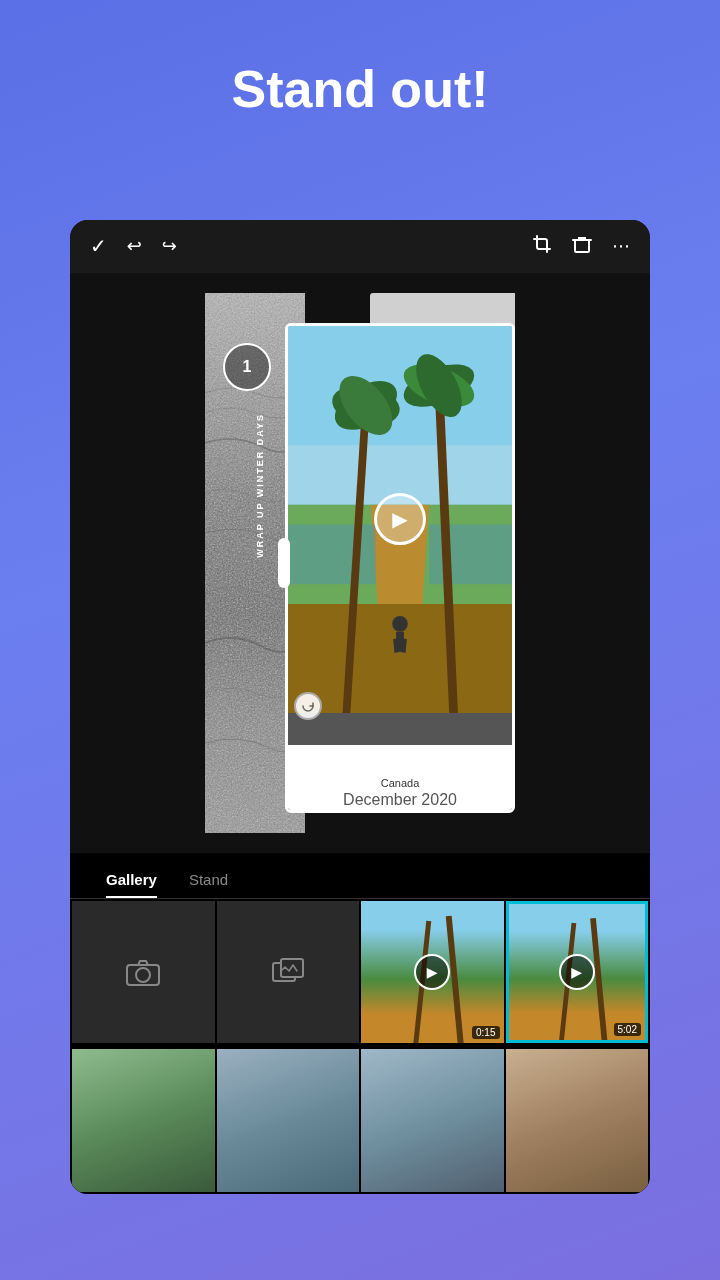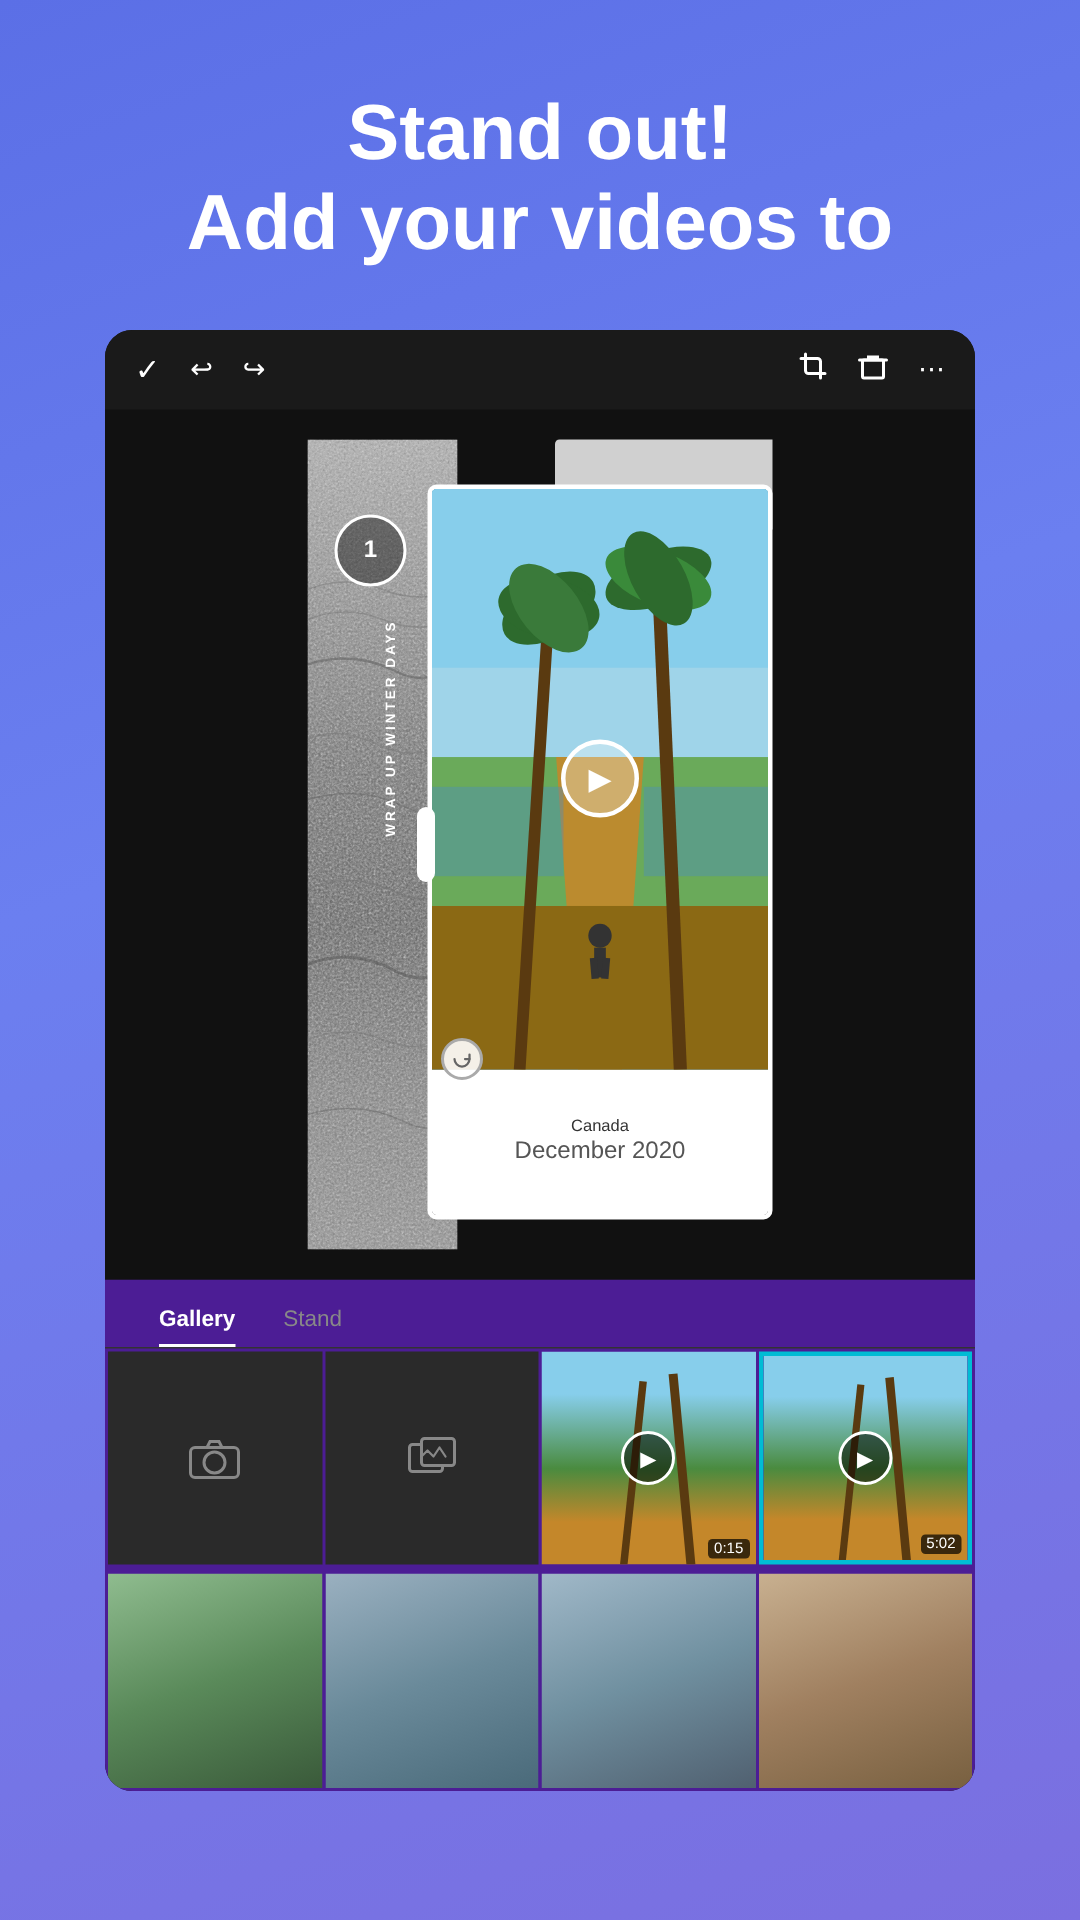--- a/index.html
+++ b/index.html
@@ -168,20 +168,21 @@
 
     .photo-bottom {
       width: 100%;
       height: 20%;
       background: white;
       display: flex;
       flex-direction: column;
       align-items: center;
       justify-content: center;
       gap: 2px;
+      margin-top: 32px;
     }
 
     .photo-bottom .location {
       font-size: 11px;
       color: #333;
       font-weight: 500;
     }
 
     .photo-bottom .date {
       font-size: 16px;
@@ -207,21 +208,21 @@
       right: 0;
       top: 0;
       width: 145px;
       height: 60px;
       background: #d0d0d0;
       border-radius: 3px 0 0 3px;
     }
 
     
     .bottom-tabs {
-      background: #4c1d95;
+      background: #000000;
       padding-top: 8px;
     }
 
     .tab-bar {
       display: flex;
       padding: 0 20px;
       border-bottom: 1px solid #333;
       gap: 0;
     }
 
@@ -314,21 +315,21 @@
     .crop-icon { font-size: 18px; color: white; }
     .delete-icon { font-size: 18px; color: white; }
     .more-icon { font-size: 18px; color: white; }
   </style>
 </head>
 <body>
 
 <div class="header-text">
   <h1>
     <span>Stand out!</span><br>
-    <span>Add your videos to</span><br>
+    <br>
   </h1>
 </div>
 
 <div class="editor-window">
 
   <div class="toolbar">
     <div class="toolbar-left">
       <span class="toolbar-icon checkmark">✓</span>
       <span class="toolbar-icon undo-icon">↩</span>
       <span class="toolbar-icon redo-icon">↪</span>

